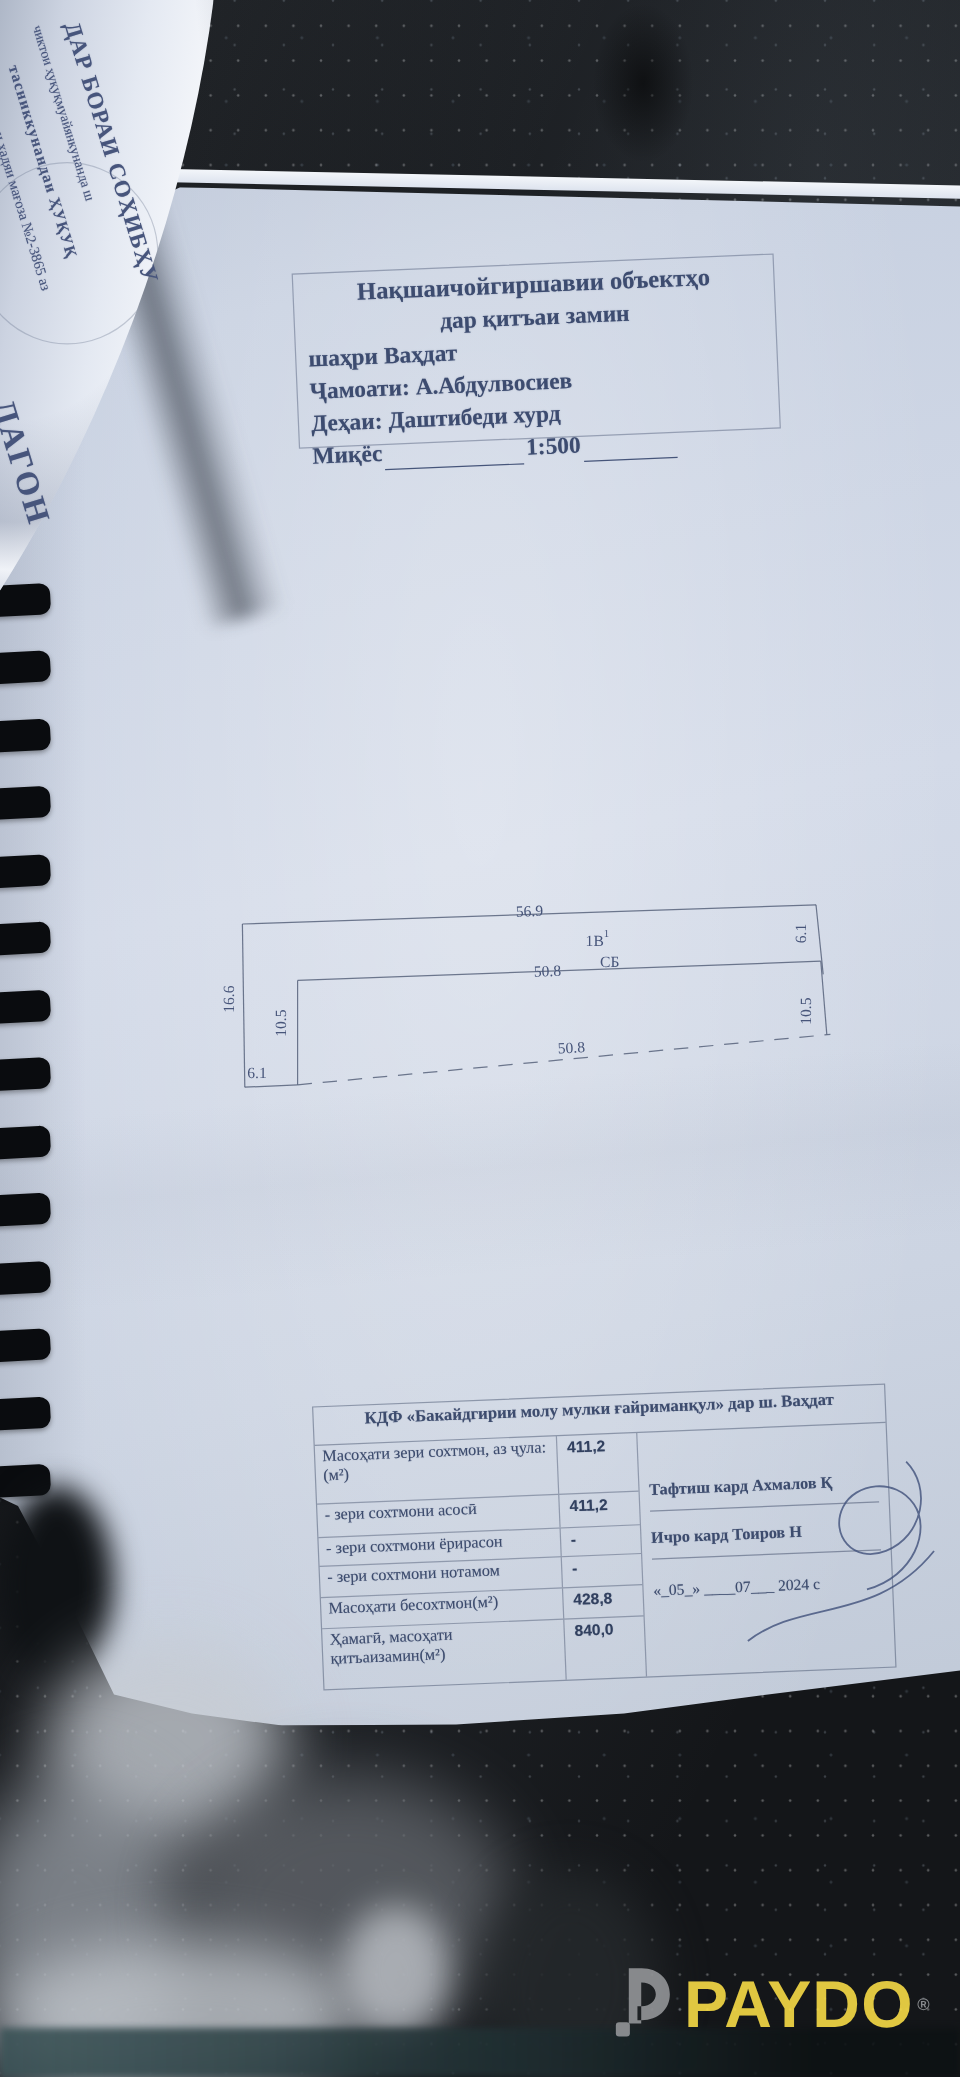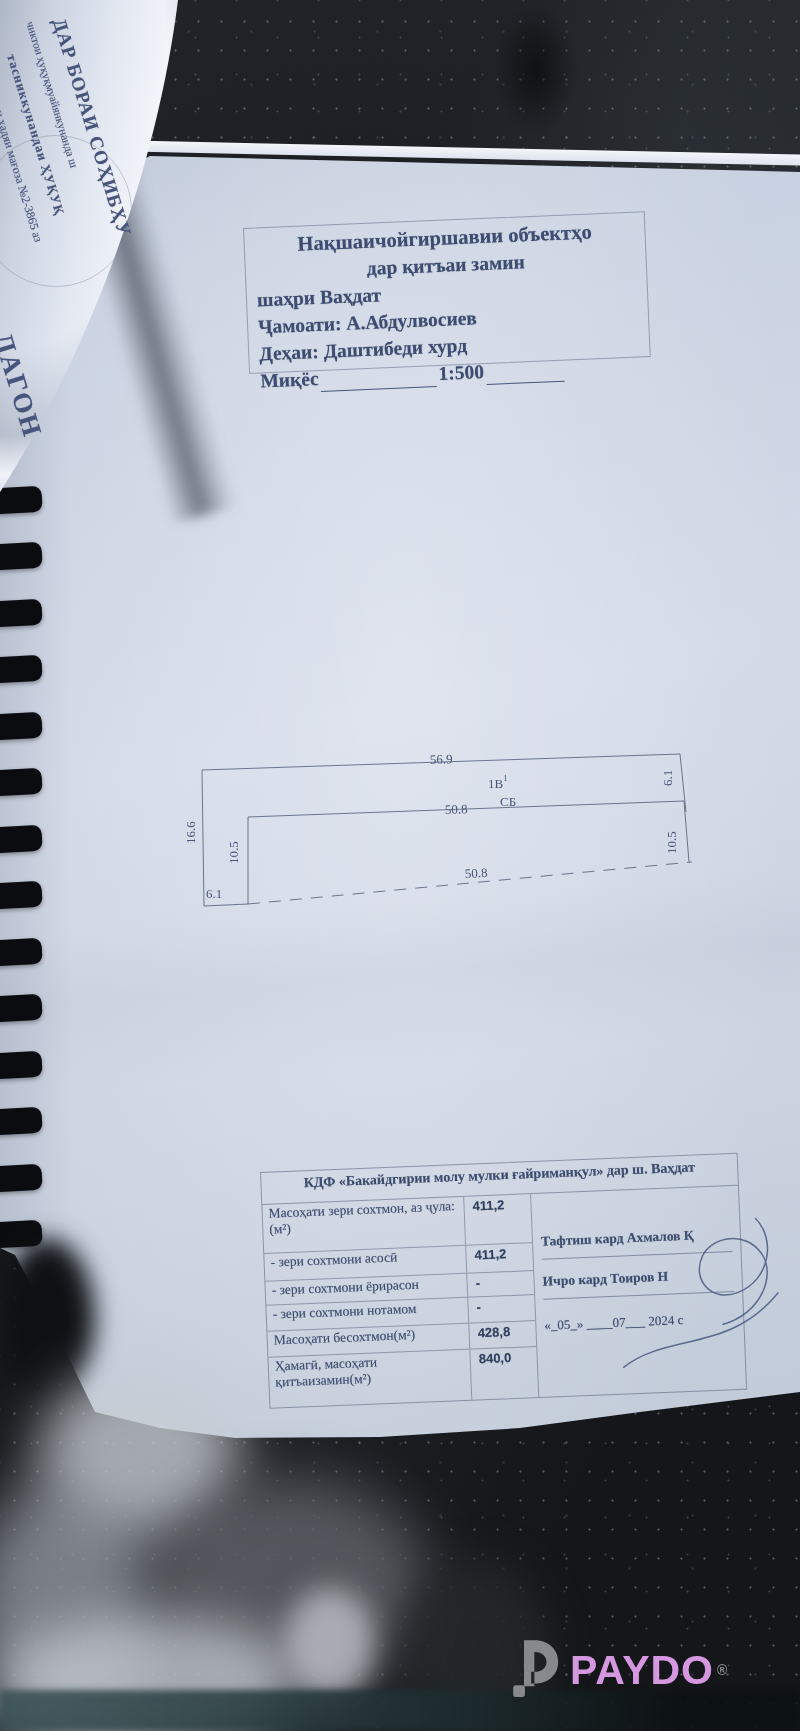--- a/index.html
+++ b/index.html
@@ -109,21 +109,21 @@
   .b4{left:150px;top:1478px;width:280px;height:222px;background:#62666c;filter:blur(28px);opacity:.8;}
   .b5{left:285px;top:1588px;width:90px;height:110px;background:#b7bbc1;filter:blur(14px);opacity:.85;}
   .b6{left:400px;top:1558px;width:150px;height:190px;background:#24282b;filter:blur(20px);opacity:.9;}
   .teal-band{position:absolute;left:0;top:1690px;width:800px;height:41px;
     background:linear-gradient(90deg,#3c5458 0%,#2f4347 28%,#1d2b2e 58%,#0d1214 85%);
     filter:blur(3px);opacity:.9;}
 
   
   .watermark{position:absolute;left:506px;top:1638px;display:flex;align-items:center;opacity:.88;z-index:5;}
   .wm-text{font-family:"Liberation Sans","DejaVu Sans",sans-serif;font-weight:800;
-    font-size:41px;letter-spacing:1px;color:#f0abfc;margin-left:10px;}
+    font-size:55px;letter-spacing:1px;color:#fde047;margin-left:10px;}
   .wm-reg{font-family:"Liberation Sans","DejaVu Sans",sans-serif;font-weight:700;
     font-size:14px;color:#97999c;vertical-align:18px;margin-left:3px;}
 </style>
 </head>
 <body>
 
 <div id="scene">
 
   <div class="granite"></div>
 

